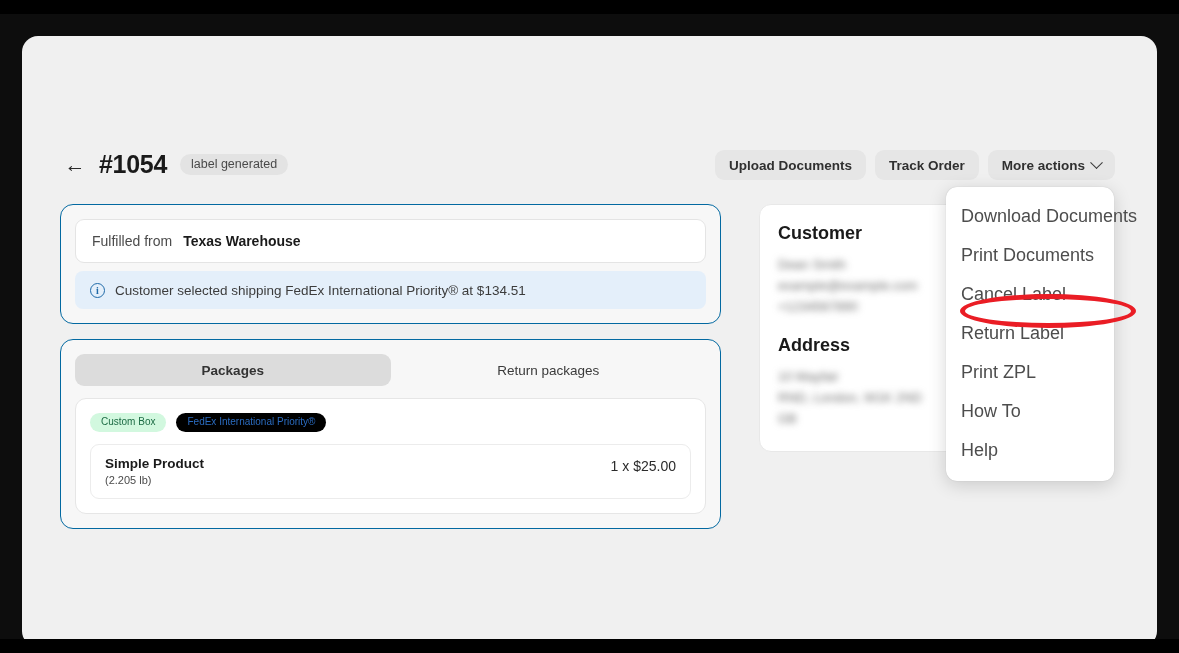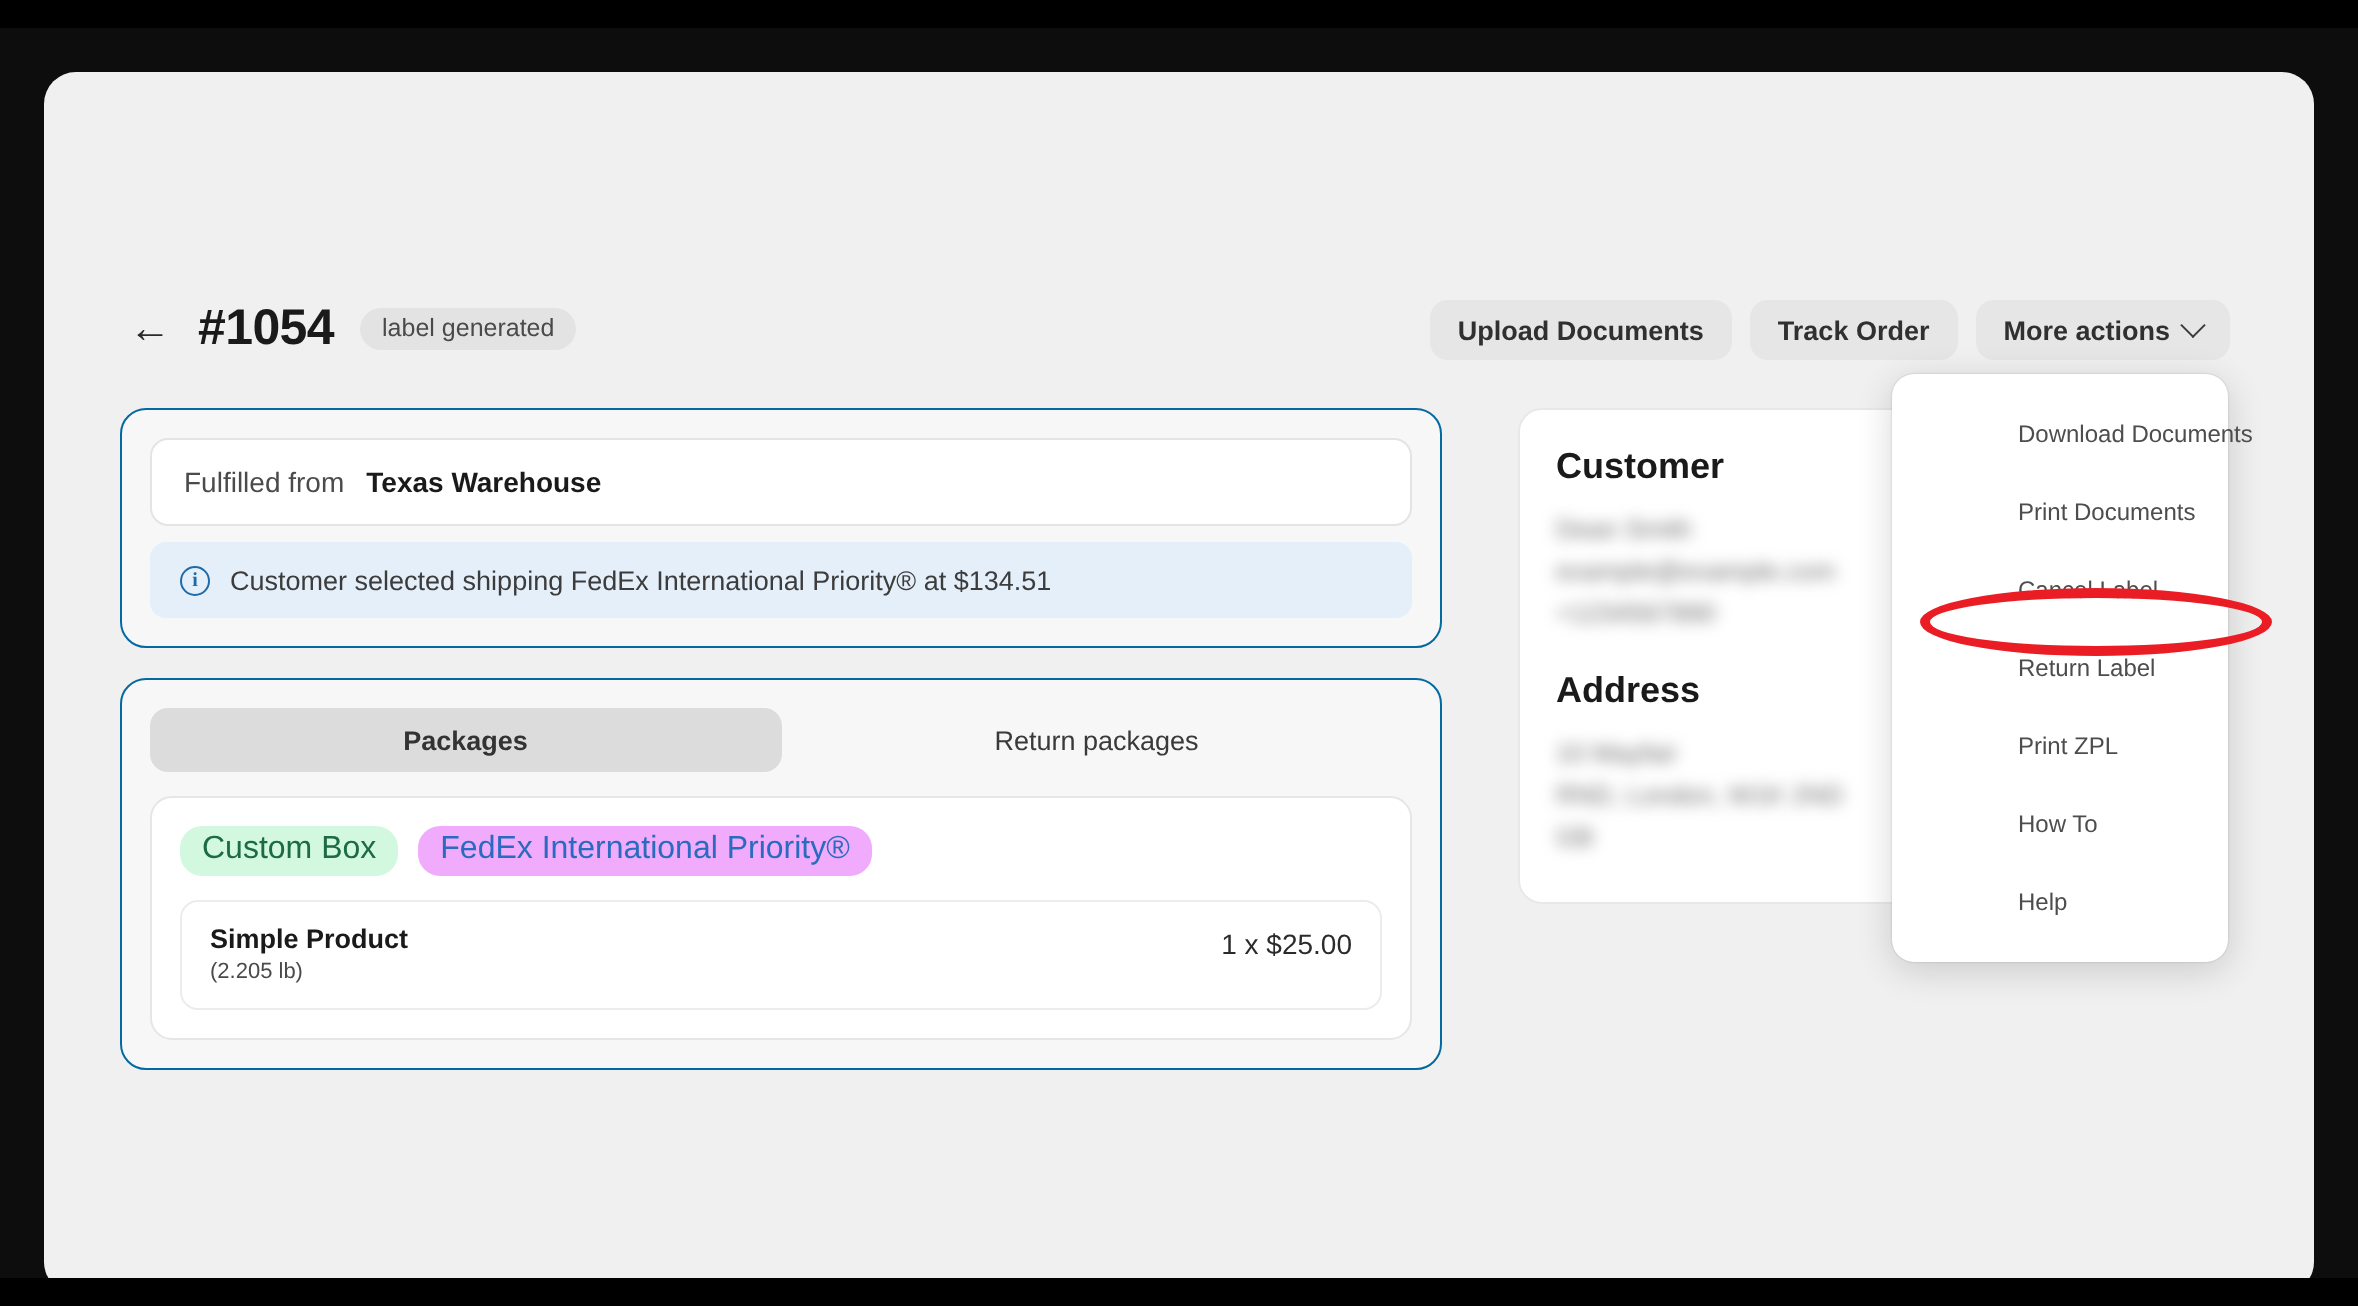--- a/index.html
+++ b/index.html
@@ -217,32 +217,32 @@
     border: 1px solid #e6e6e6;
     border-radius: 11px;
     padding: 14px;
   }
   #package-badges {
     display: flex;
     gap: 10px;
     margin-bottom: 12px;
   }
   .badge {
-    font-size: 16px;
+    font-size: 10px;
     border-radius: 11px;
     padding: 4px 11px 5px 11px;
     line-height: 1;
     white-space: nowrap;
   }
   .badge-green {
     background: #d2f8df;
     color: #1c6b44;
   }
   .badge-blue {
-    background: #f0abfc;
+    background: #000000;
     color: #2a6bbf;
   }
 
   #line-item-row {
     border: 1px solid #ececec;
     border-radius: 9px;
     padding: 11px 14px 12px 14px;
     display: flex;
     align-items: flex-start;
     justify-content: space-between;
@@ -302,25 +302,24 @@
     border-radius: 11px;
     box-shadow: 0 4px 18px rgba(0,0,0,0.16), 0 0 1px rgba(0,0,0,0.22);
     padding: 10px 0 11px 0;
     z-index: 40;
   }
   .menu-item {
     height: 39px;
     display: flex;
     align-items: center;
     padding: 0 15px;
-    font-size: 12px;
+    font-size: 18px;
     color: #4d4d4d;
     cursor: pointer;
     white-space: nowrap;
-    margin-left: 48px;
   }
 
   
   #annotation-ellipse {
     position: absolute;
     left: 938px;
     top: 258px;
     width: 176px;
     height: 34px;
     border: 5px solid #ea1d25;

